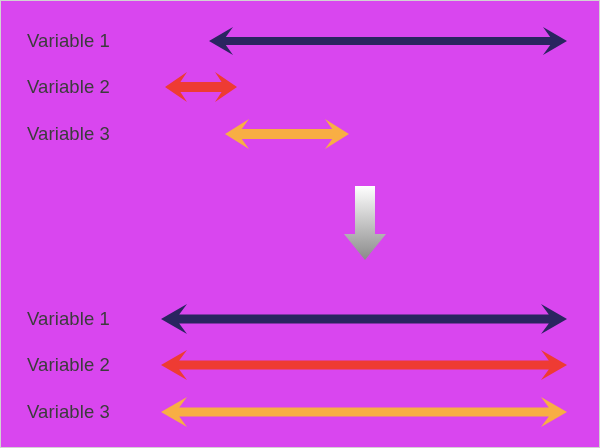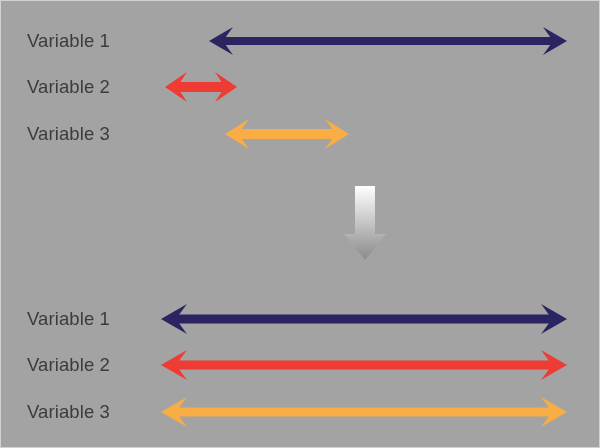--- a/index.html
+++ b/index.html
@@ -36,21 +36,21 @@
     overflow: visible;
   }
   .down-arrow-svg {
     position: absolute;
     display: block;
   }
 </style>
 </head>
 <body>
 
-<div id="figure-frame" style="width: 600px; height: 448px; background: #a3a3a3; border-color: rgb(210, 210, 210);">
+<div id="figure-frame" style="width: 600px; height: 448px; background: #d946ef; border-color: rgb(210, 210, 210);">
 
   <div>
 
     <div class="var-label" style="left: 26px; top: 40px; color: rgb(60, 60, 60);">Variable 1</div>
     <svg class="arrow-svg" width="366" height="36" viewBox="0 0 366 36" style="left: 204px; top: 22px;">
         <polygon points="4.00,18.00 28.00,4.00 20.80,14.00 345.20,14.00 338.00,4.00 362.00,18.00 338.00,32.00 345.20,22.00 20.80,22.00 28.00,32.00" fill="#2a2560"></polygon>
       </svg>
 
     <div class="var-label" style="left: 26px; top: 86px; color: rgb(60, 60, 60);">Variable 2</div>
     <svg class="arrow-svg" width="80" height="38" viewBox="0 0 80 38" style="left: 160px; top: 67px;">

